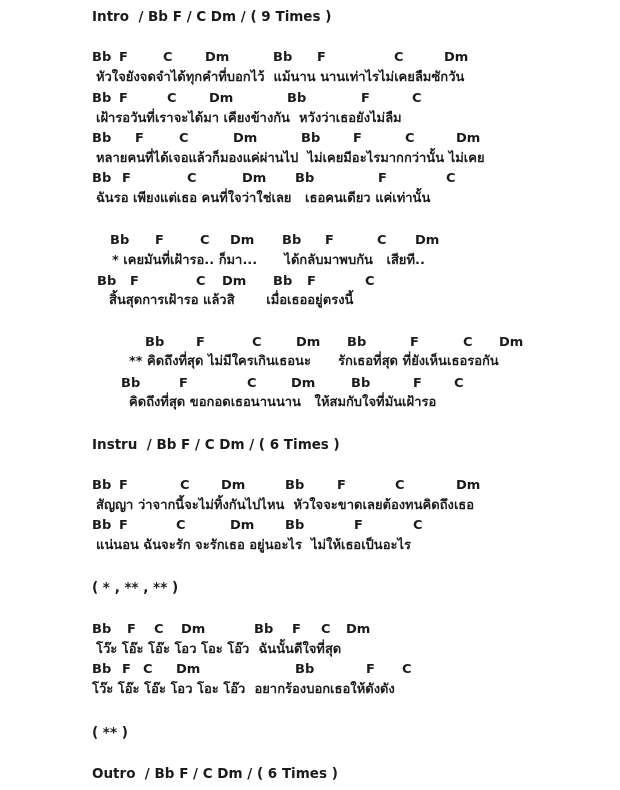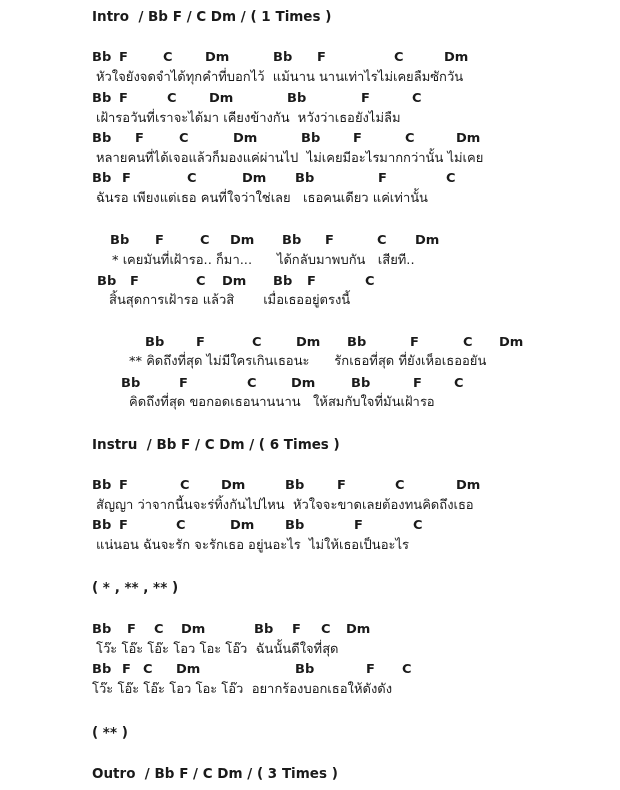--- a/index.html
+++ b/index.html
@@ -9,27 +9,27 @@
     color: #1a1a1a;
   }
   .line {
     position: absolute;
     white-space: pre;
     font-size: 13px;
     line-height: 16px;
   }
   .hdr { font-weight: bold; font-size: 13.5px; }
   .chord { font-weight: bold; font-size: 13px; }
-  .lyric { font-weight: normal; font-size: 13px; }
+  .lyric { font-weight: bold; font-size: 13px; }
   .chord span, .chord b { position: absolute; top: 0; font-weight: bold; }
 </style>
 </head>
 <body>
 
-<div class="line hdr" style="left:92px; top:8px;">Intro  / Bb F / C Dm / ( 1 Times )</div>
+<div class="line hdr" style="left:92px; top:8px;">Intro  / Bb F / C Dm / ( 9 Times )</div>
 
 <div class="line chord" style="left:0; top:49px; width:620px;">
   <b style="left:92px">Bb</b>
   <b style="left:119px">F</b>
   <b style="left:163px">C</b>
   <b style="left:205px">Dm</b>
   <b style="left:273px">Bb</b>
   <b style="left:317px">F</b>
   <b style="left:394px">C</b>
   <b style="left:444px">Dm</b>
@@ -96,21 +96,21 @@
 <div class="line chord" style="left:0; top:334px; width:620px;">
   <b style="left:145px">Bb</b>
   <b style="left:196px">F</b>
   <b style="left:252px">C</b>
   <b style="left:296px">Dm</b>
   <b style="left:347px">Bb</b>
   <b style="left:410px">F</b>
   <b style="left:463px">C</b>
   <b style="left:499px">Dm</b>
 </div>
-<div class="line lyric" style="left:129px; top:353px;">** คิดถึงที่สุด ไม่มีใครเกินเธอนะ      รักเธอที่สุด ที่ยังเห็อเธออยัน</div>
+<div class="line lyric" style="left:129px; top:353px;">** คิดถึงที่สุด ไม่มีใครเกินเธอนะ      รักเธอที่สุด ที่ยังเห็นเธอรอกัน</div>
 
 <div class="line chord" style="left:0; top:375px; width:620px;">
   <b style="left:121px">Bb</b>
   <b style="left:179px">F</b>
   <b style="left:247px">C</b>
   <b style="left:291px">Dm</b>
   <b style="left:351px">Bb</b>
   <b style="left:413px">F</b>
   <b style="left:454px">C</b>
 </div>
@@ -121,21 +121,21 @@
 <div class="line chord" style="left:0; top:477px; width:620px;">
   <b style="left:92px">Bb</b>
   <b style="left:119px">F</b>
   <b style="left:180px">C</b>
   <b style="left:221px">Dm</b>
   <b style="left:285px">Bb</b>
   <b style="left:337px">F</b>
   <b style="left:395px">C</b>
   <b style="left:456px">Dm</b>
 </div>
-<div class="line lyric" style="left:96px; top:497px;">สัญญา ว่าจากนี้นจะร่ทิ้งกันไปไหน  หัวใจจะขาดเลยต้องทนคิดถึงเธอ</div>
+<div class="line lyric" style="left:96px; top:497px;">สัญญา ว่าจากนี้จะไม่ทิ้งกันไปไหน  หัวใจจะขาดเลยต้องทนคิดถึงเธอ</div>
 
 <div class="line chord" style="left:0; top:517px; width:620px;">
   <b style="left:92px">Bb</b>
   <b style="left:119px">F</b>
   <b style="left:176px">C</b>
   <b style="left:230px">Dm</b>
   <b style="left:285px">Bb</b>
   <b style="left:354px">F</b>
   <b style="left:413px">C</b>
 </div>
@@ -161,13 +161,13 @@
   <b style="left:143px">C</b>
   <b style="left:176px">Dm</b>
   <b style="left:295px">Bb</b>
   <b style="left:366px">F</b>
   <b style="left:402px">C</b>
 </div>
 <div class="line lyric" style="left:92px; top:681px;">โว๊ะ โอ๊ะ โอ๊ะ โอว โอะ โอ๊ว  อยากร้องบอกเธอให้ดังดัง</div>
 
 <div class="line hdr" style="left:92px; top:724px;">( ** )</div>
 
-<div class="line hdr" style="left:92px; top:765px;">Outro  / Bb F / C Dm / ( 3 Times )</div>
+<div class="line hdr" style="left:92px; top:765px;">Outro  / Bb F / C Dm / ( 6 Times )</div>
 
 </body></html>

